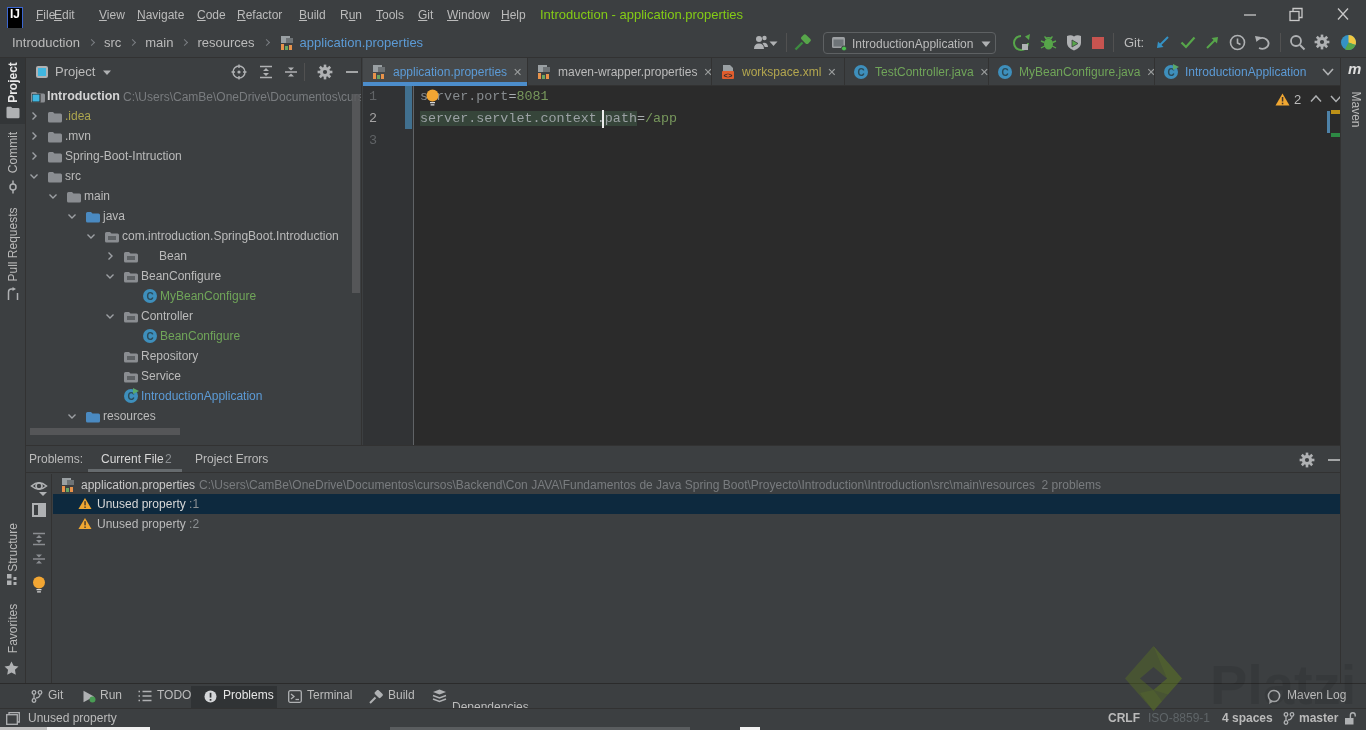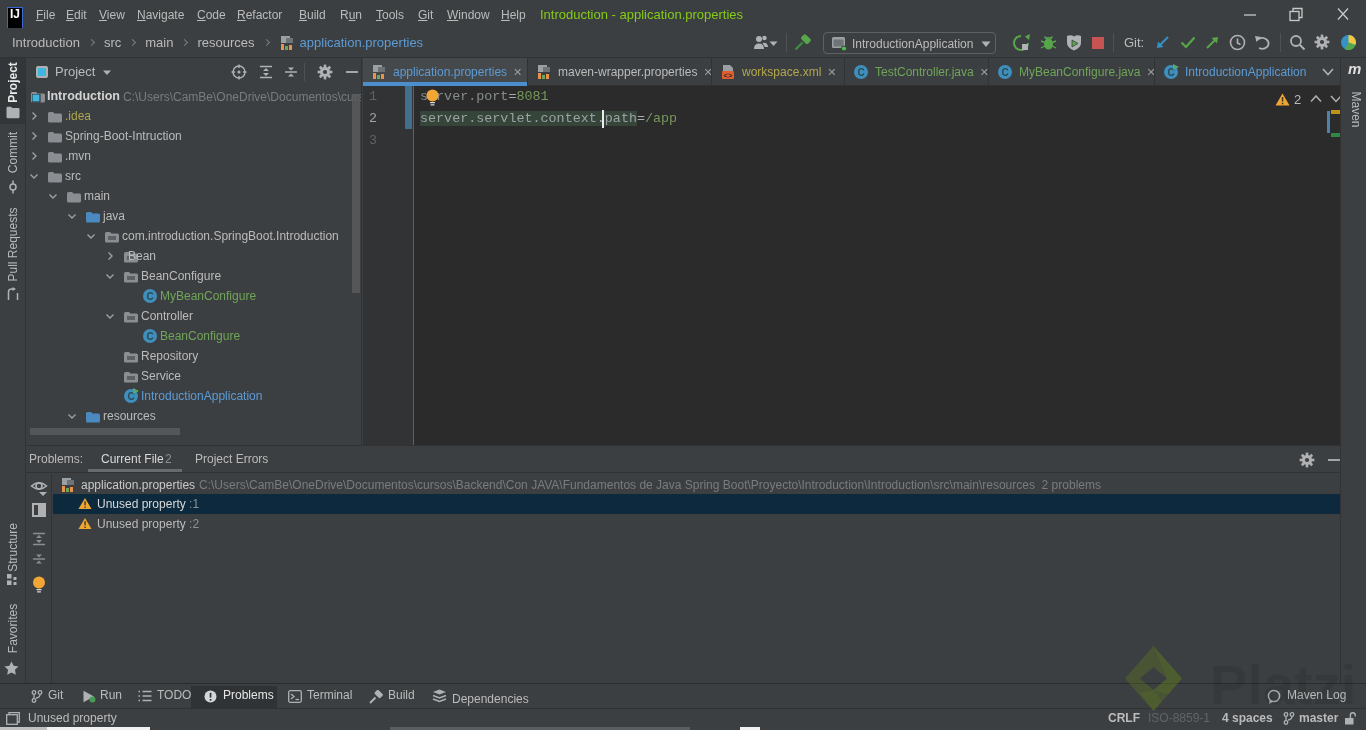--- a/index.html
+++ b/index.html
@@ -70,21 +70,21 @@
     </defs>
   </svg>
 
   <div class="abs" style="left:0;top:0;width:1366px;height:28px;background:#3C3F41;">
 
     <div class="abs" style="left:7px;top:7px;width:16px;height:26px;background:#000;border:1px solid #3B66D0;
          color:#fff;font-size:12px;font-weight:bold;text-align:center;line-height:13px;letter-spacing:0px;">IJ<div style="position:absolute;left:3px;bottom:2px;width:8px;height:1px;background:#fff;"></div></div>
 
     <div style="font-size:12px;color:#BBBBBB;">
       <span class="abs" style="left:36px;top:8px;"><u>F</u>ile</span>
-      <span class="abs" style="left:66px;top:8px;"><u>E</u>dit</span>
+      <span class="abs" style="left:54px;top:8px;"><u>E</u>dit</span>
       <span class="abs" style="left:99px;top:8px;"><u>V</u>iew</span>
       <span class="abs" style="left:137px;top:8px;"><u>N</u>avigate</span>
       <span class="abs" style="left:197px;top:8px;"><u>C</u>ode</span>
       <span class="abs" style="left:237px;top:8px;"><u>R</u>efactor</span>
       <span class="abs" style="left:299px;top:8px;"><u>B</u>uild</span>
       <span class="abs" style="left:340px;top:8px;">R<u>u</u>n</span>
       <span class="abs" style="left:376px;top:8px;"><u>T</u>ools</span>
       <span class="abs" style="left:418px;top:8px;"><u>G</u>it</span>
       <span class="abs" style="left:447px;top:8px;"><u>W</u>indow</span>
       <span class="abs" style="left:501px;top:8px;"><u>H</u>elp</span>
@@ -289,30 +289,30 @@
           </svg>
           <span class="abs" style="left:39px;top:3px;color:#ACA54F;">.idea</span>
         </div>
       <div class="tree-row">
           <svg class="abs chev" style="left:4px;top:6px" viewBox="0 0 8 8">
             <path d="M2.5 0.5 L6 4 L2.5 7.5" fill="none" stroke="#9DA0A4" stroke-width="1.4"></path>
           </svg>
           <svg class="abs" style="left:21px;top:3px" width="16" height="16">
             <use href="#ic-folder"></use>
           </svg>
-          <span class="abs" style="left:39px;top:3px;">Spring-Boot-Intruction</span>
+          <span class="abs" style="left:39px;top:3px;">.mvn</span>
         </div>
       <div class="tree-row">
           <svg class="abs chev" style="left:4px;top:6px" viewBox="0 0 8 8">
             <path d="M2.5 0.5 L6 4 L2.5 7.5" fill="none" stroke="#9DA0A4" stroke-width="1.4"></path>
           </svg>
           <svg class="abs" style="left:21px;top:3px" width="16" height="16">
             <use href="#ic-folder"></use>
           </svg>
-          <span class="abs" style="left:39px;top:3px;">.mvn</span>
+          <span class="abs" style="left:39px;top:3px;">Spring-Boot-Intruction</span>
         </div>
       <div class="tree-row">
           <svg class="abs chev" style="left:4px;top:6px" viewBox="0 0 8 8">
             <path d="M0.5 2.5 L4 6 L7.5 2.5" fill="none" stroke="#9DA0A4" stroke-width="1.4"></path>
           </svg>
           <svg class="abs" style="left:21px;top:3px" width="16" height="16">
             <use href="#ic-folder"></use>
           </svg>
           <span class="abs" style="left:39px;top:3px;">src</span>
         </div>
@@ -343,21 +343,21 @@
           </svg>
           <span class="abs" style="left:96px;top:3px;">com.introduction.SpringBoot.Introduction</span>
         </div>
       <div class="tree-row">
           <svg class="abs chev" style="left:80px;top:6px" viewBox="0 0 8 8">
             <path d="M2.5 0.5 L6 4 L2.5 7.5" fill="none" stroke="#9DA0A4" stroke-width="1.4"></path>
           </svg>
           <svg class="abs" style="left:97px;top:3px" width="16" height="16">
             <use href="#ic-pkg"></use>
           </svg>
-          <span class="abs" style="left:102px;top:3px;">Bean</span>
+          <span class="abs" style="left:133px;top:3px;">Bean</span>
         </div>
       <div class="tree-row">
           <svg class="abs chev" style="left:80px;top:6px" viewBox="0 0 8 8">
             <path d="M0.5 2.5 L4 6 L7.5 2.5" fill="none" stroke="#9DA0A4" stroke-width="1.4"></path>
           </svg>
           <svg class="abs" style="left:97px;top:3px" width="16" height="16">
             <use href="#ic-pkg"></use>
           </svg>
           <span class="abs" style="left:115px;top:3px;">BeanConfigure</span>
         </div>
@@ -601,21 +601,21 @@
     <span class="abs" style="left:307px;top:4px;">Terminal</span>
     <svg class="abs" style="left:369px;top:6px;" width="14" height="14" viewBox="0 0 14 14">
         <path d="M1 13 L6.5 7.5" stroke="#AFB1B3" stroke-width="2"></path>
         <rect x="5.5" y="0.8" width="8" height="5.4" rx="1.6" fill="#AFB1B3" transform="rotate(45 9 4)"></rect>
       </svg>
     <span class="abs" style="left:388px;top:4px;">Build</span>
     <svg class="abs" style="left:432px;top:5px;" width="15" height="14" viewBox="0 0 15 14">
         <path d="M7.5 0.5 L14 3 L7.5 5.5 L1 3 Z" fill="#AFB1B3"></path>
         <path d="M1 6.5 L7.5 9 L14 6.5 M1 10 L7.5 12.5 L14 10" fill="none" stroke="#AFB1B3" stroke-width="1.4"></path>
       </svg>
-    <span class="abs" style="left:452px;top:8px;text-align:center;">Dependencies</span>
+    <span class="abs" style="left:452px;top:16px;text-align:center;">Dependencies</span>
     <svg class="abs" style="left:1266px;top:5px;" width="16" height="16" viewBox="0 0 16 16">
         <circle cx="8" cy="7" r="5.6" fill="none" stroke="#AFB1B3" stroke-width="1.5"></circle>
         <path d="M3.6 10.5 L3.2 15 L7.6 12.4 Z" fill="#AFB1B3"></path>
       </svg>
     <span class="abs" style="left:1287px;top:4px;">Maven Log</span>
   </div>
 
   <div id="status-bar" class="abs" style="left:0;top:708px;width:1366px;height:19px;background:#3C3F41;border-top:1px solid #323232;font-size:12px;color:#BBBBBB;">
     <svg class="abs" style="left:6px;top:3px;" width="14" height="13" viewBox="0 0 14 13">
         <rect x="0.7" y="2.7" width="10.6" height="9.6" fill="none" stroke="#AFB1B3" stroke-width="1.3"></rect>

